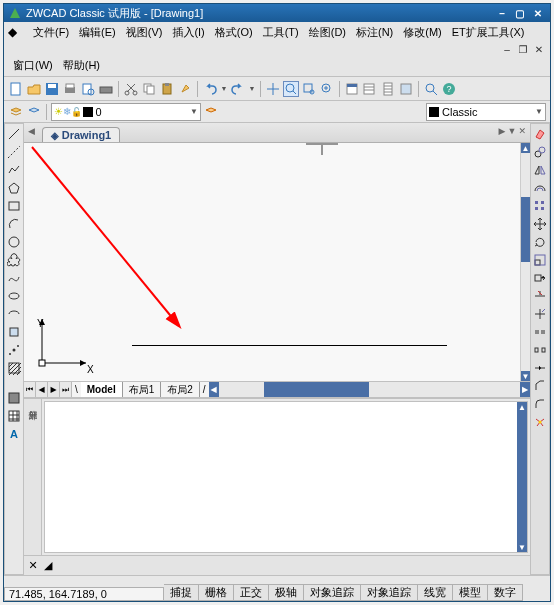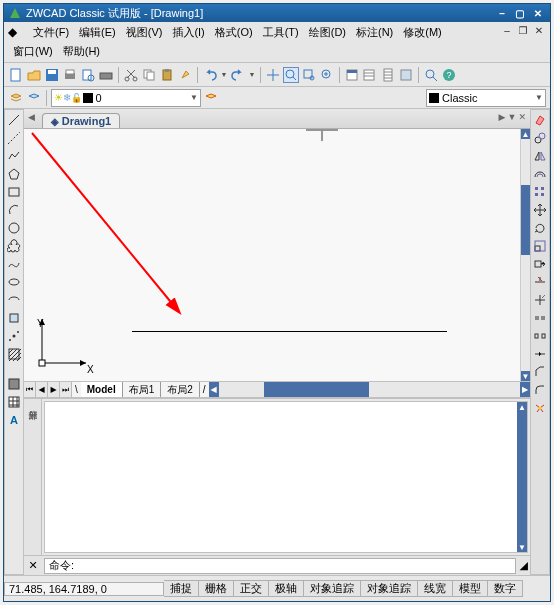--- a/index.html
+++ b/index.html
@@ -330,21 +330,21 @@
   font-size: 11px;
   display: flex;
   align-items: center;
   color: #000;
 }
 .statusbar {
   height: 26px;
   background: #e8e8e8;
   border-top: 1px solid #c0c0c0;
   display: flex;
-  align-items: center;
+  align-items: flex-end;
   font-size: 11px;
 }
 .statusbar .coords {
   width: 160px;
   border: 1px solid #b0b0b0;
   display: flex;
   align-items: center;
   padding: 0 4px;
   background: #f4f4f4;
 }
@@ -380,20 +380,21 @@
     <span class="logo-icon">◆</span>
     <span class="menu-item">文件(F)</span>
     <span class="menu-item">编辑(E)</span>
     <span class="menu-item">视图(V)</span>
     <span class="menu-item">插入(I)</span>
     <span class="menu-item">格式(O)</span>
     <span class="menu-item">工具(T)</span>
     <span class="menu-item">绘图(D)</span>
     <span class="menu-item">标注(N)</span>
     <span class="menu-item">修改(M)</span>
+    <span class="menu-item">ET扩展工具(X)</span>
     <span class="inner-controls">
       <span class="ctrl">–</span>
       <span class="ctrl">❐</span>
       <span class="ctrl">✕</span>
     </span>
     <span style="flex-basis:100%; height:0;"></span>
     <span class="menu-item">窗口(W)</span>
     <span class="menu-item">帮助(H)</span>
   </div>
 
@@ -737,23 +738,20 @@
             <div class="track">
                 <div class="thumb"></div>
               </div>
             <span class="nav">▼</span>
           </div>
         </div>
       </div>
 
       <div class="cmd-line">
         <span class="close-x">✕</span>
-        <div class="input">
-          <span>命令:</span>
-        </div>
         <span>◢</span>
       </div>
 
     </div>
 
     <div class="right-toolbar">
       <span class="vtool">
           <svg width="14" height="14" viewBox="0 0 14 14">
             <path d="M3 10l4-7 4 3-4 6z" fill="#f99" stroke="#c33"></path>
           </svg>

